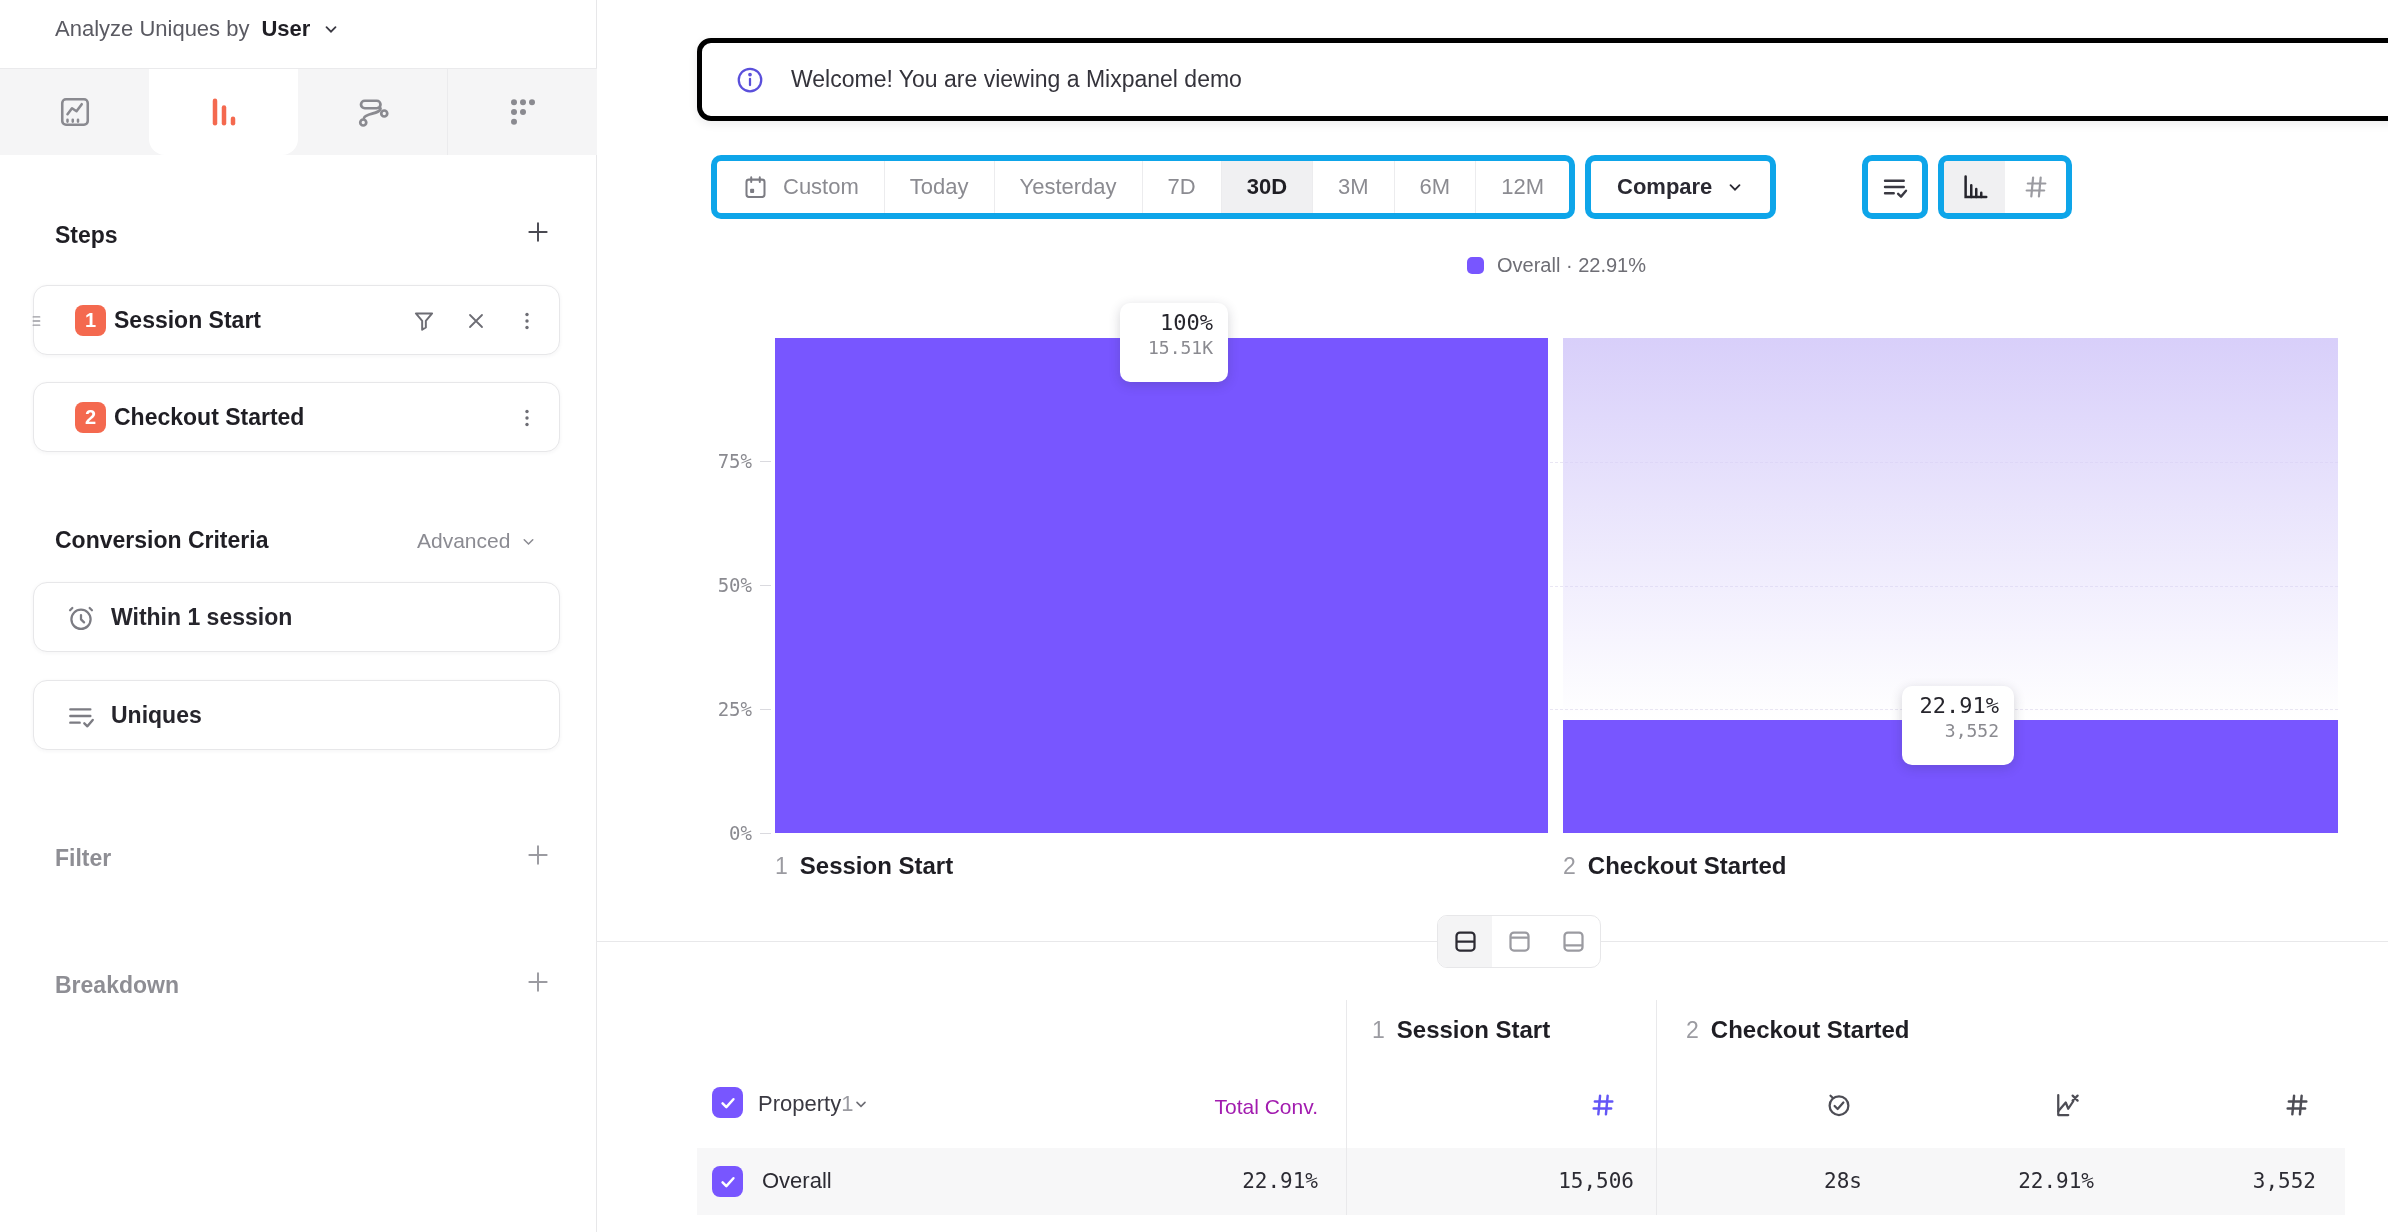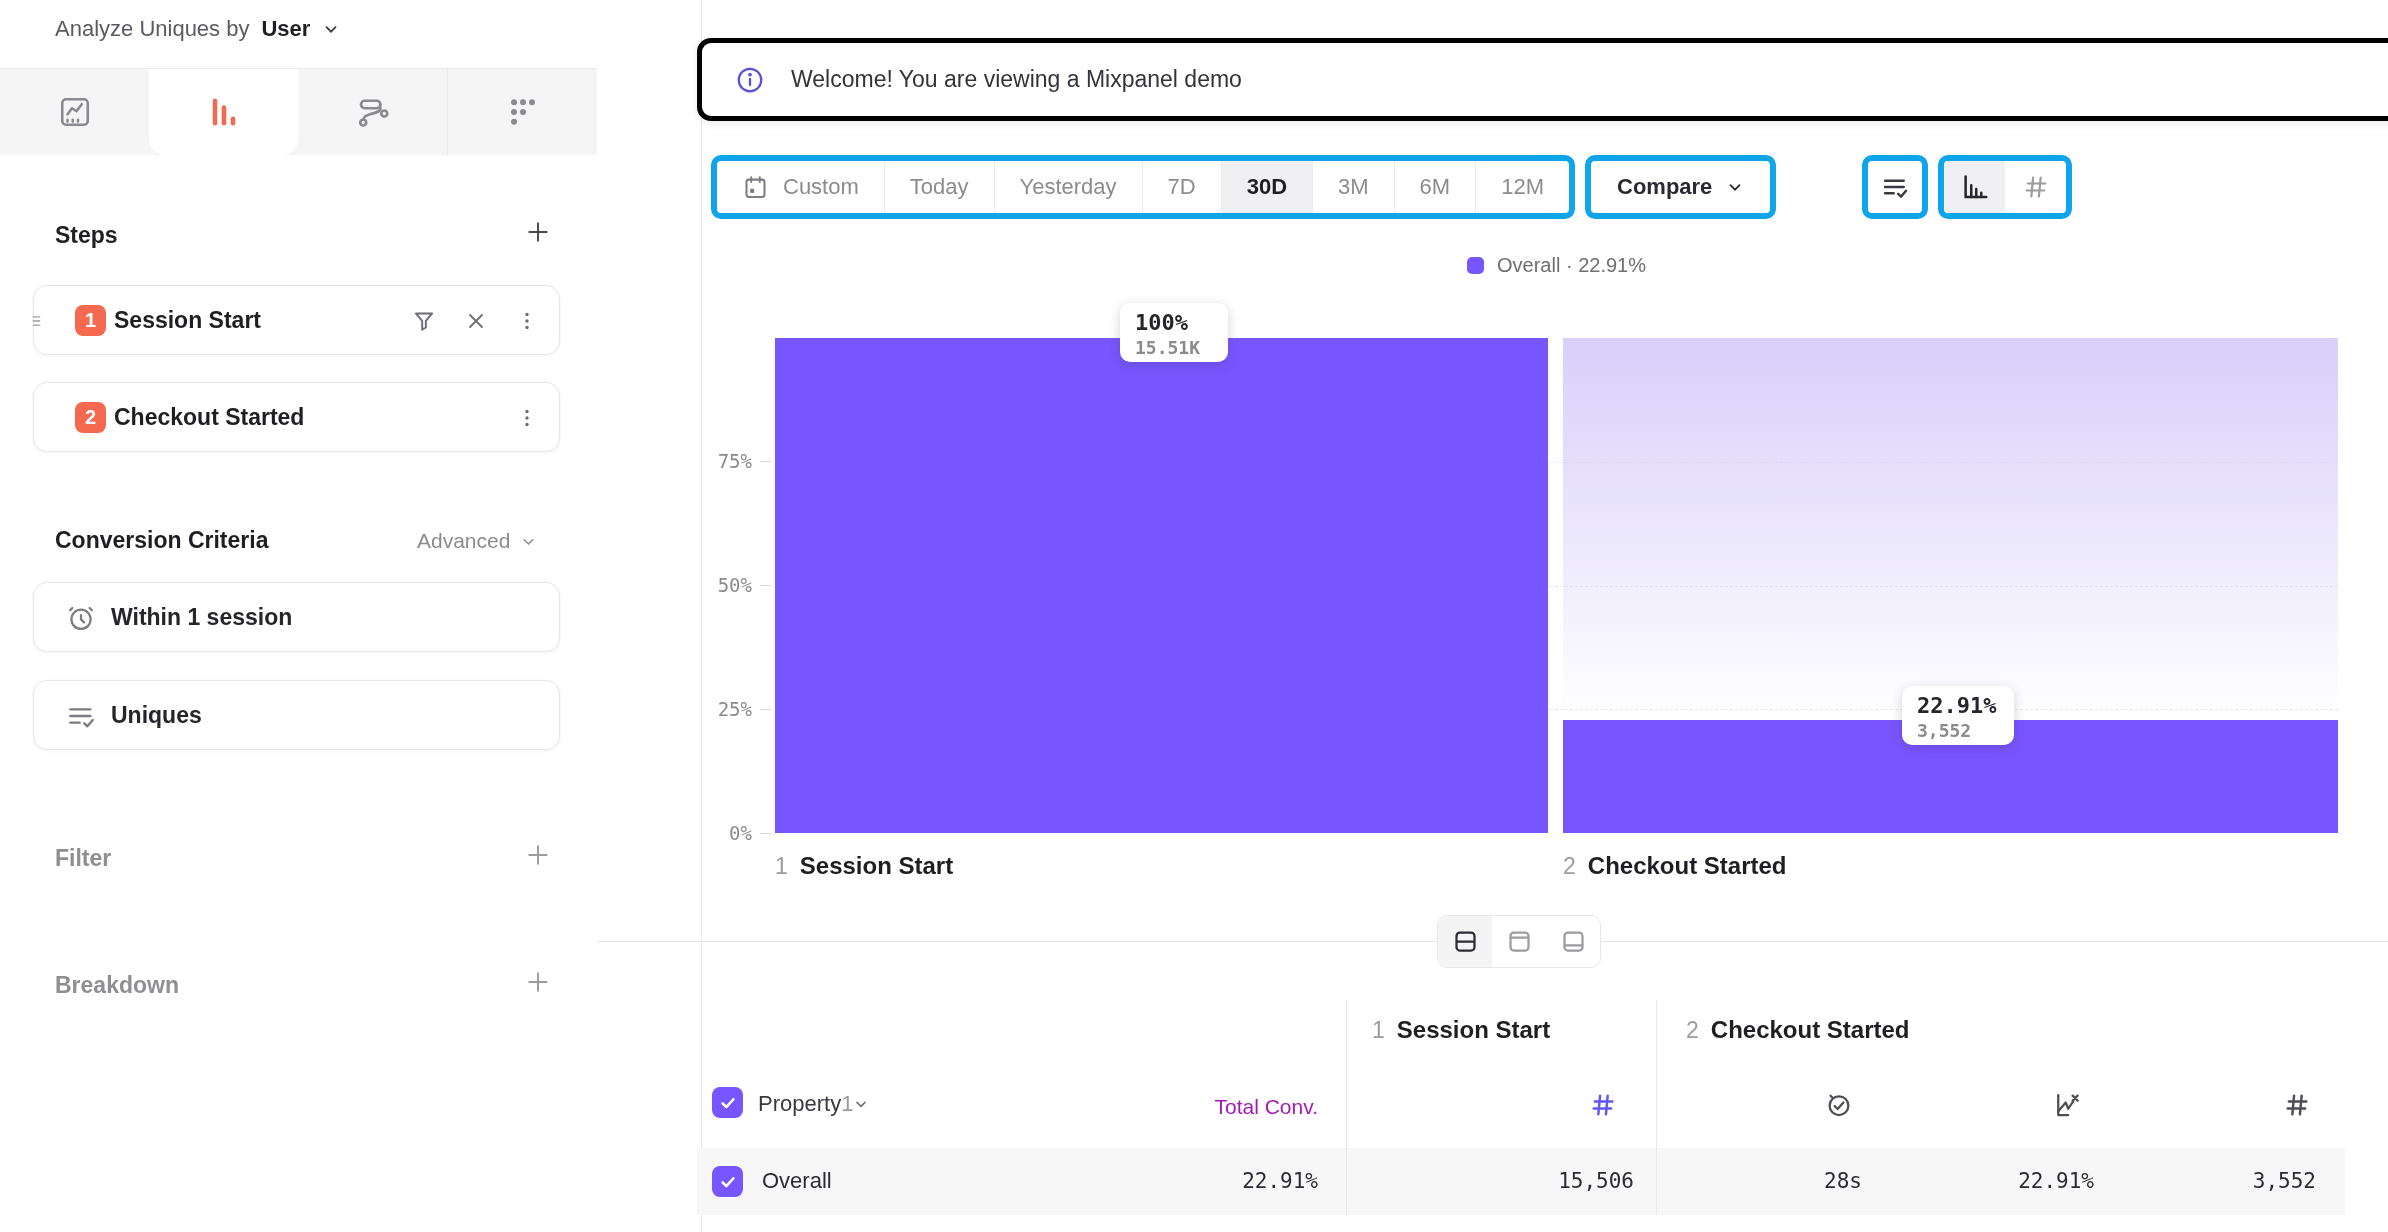--- a/index.html
+++ b/index.html
@@ -2,21 +2,21 @@
 <html><head>
 <meta charset="utf-8">
 <style>
   * { margin:0; padding:0; box-sizing:border-box; }
   html,body { background:#fff; }
   body { font-family:"Liberation Sans", sans-serif; color:#26252C; }
   svg { display:block; }
   .stage { position:relative; width:2388px; height:1232px; background:#fff; overflow:hidden; }
 
   
-  .sidebar { position:absolute; left:0; top:0; width:702px; height:1232px; border-right:1px solid #E7E7E9; background:#fff; }
+  .sidebar { position:absolute; left:0; top:0; width:597px; height:1232px; border-right:1px solid #E7E7E9; background:#fff; }
   .analyze-row { position:absolute; left:55px; top:16px; display:flex; align-items:center; gap:12px; font-size:22px; color:#5A5A62; }
   .analyze-value { color:#1F1E24; font-weight:700; }
   .chev { color:#3A3942; }
   .tabbar { position:absolute; left:0; top:68px; width:597px; height:87px; background:#F5F5F6; border-top:1px solid #EAEAEC; display:flex; }
   .tab { flex:1; display:flex; align-items:center; justify-content:center; color:#8A8A90; cursor:pointer; position:relative; }
   .tab + .tab { border-left:1px solid #EBEBED; }
   .tab.active { background:#fff; border-radius:0 0 16px 16px; color:#F4694F; border-left:none; }
   .tab.active + .tab { border-left:none; }
 
   .side-title { position:absolute; left:55px; font-size:23px; font-weight:700; color:#1F1E24; }
@@ -57,21 +57,21 @@
   .legend .swatch { width:17px; height:17px; border-radius:5px; }
   .yaxis-label { position:absolute; width:70px; text-align:right; font-family:"DejaVu Sans Mono",monospace; font-size:19px; color:#8A8A90; }
   .ytick { position:absolute; width:11px; border-top:1px solid #DADADF; }
   .chart { position:absolute; left:775px; top:338px; width:1563px; height:495px; }
   .gl { position:absolute; left:0; width:100%; height:0; border-top:1px dashed #E9E6F3; }
   .bar { position:absolute; bottom:0; background:#7856FF; }
   .bar1 { left:0; width:773px; }
   .col2 { position:absolute; left:788px; bottom:0; width:775px; height:100%; }
   .dropoff { position:absolute; left:0; top:0; width:100%; background:linear-gradient(180deg, #D8CFFA 0%, rgba(216,207,250,0) 100%); }
   .bar2 { position:absolute; left:0; bottom:0; width:100%; background:#7856FF; }
-  .tip { position:absolute; background:#fff; border-radius:10px; box-shadow:0 3px 12px rgba(40,40,60,0.20); padding:7px 15px 4px; text-align:left; font-family:"DejaVu Sans Mono",monospace; z-index:3;font-weight:bold; }
+  .tip { position:absolute; background:#fff; border-radius:10px; box-shadow:0 3px 12px rgba(40,40,60,0.20); padding:7px 15px 24px; text-align:right; font-family:"DejaVu Sans Mono",monospace; z-index:3; }
   .tip-main { font-size:22px; color:#26252C; }
   .tip-sub { font-size:18px; color:#8A8A90; margin-top:2px; }
   .xlabel { position:absolute; top:852px; font-size:24px; display:flex; gap:12px; align-items:baseline; }
   .xlabel .num { color:#9B9BA1; font-size:23px; }
   .xlabel .name { color:#1F1E24; font-weight:700; }
 
   .hdiv { position:absolute; left:597px; top:941px; width:1791px; border-top:1px solid #E8E8EA; }
   .layout-seg { position:absolute; left:1437px; top:915px; height:53px; background:#fff; border:1px solid #E7E7E9; border-radius:10px; display:flex; overflow:hidden; z-index:2; }
   .layout-item { width:54px; display:flex; align-items:center; justify-content:center; color:#9B9BA1; cursor:pointer; }
   .layout-item.active { background:#F4F4F5; color:#2C2B33; }

